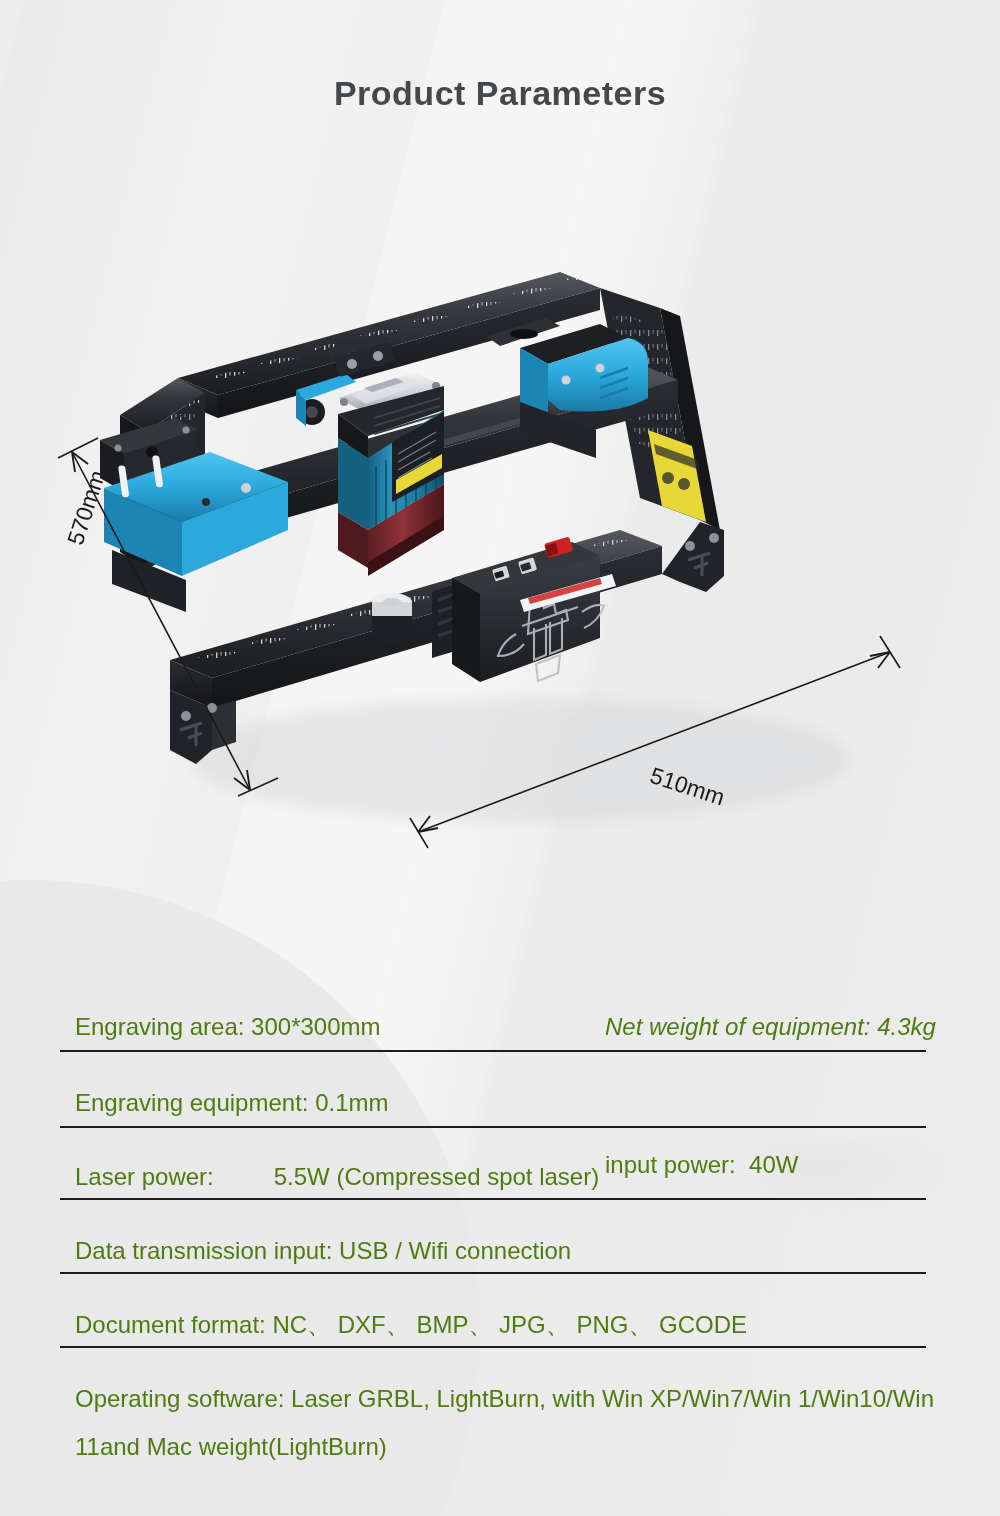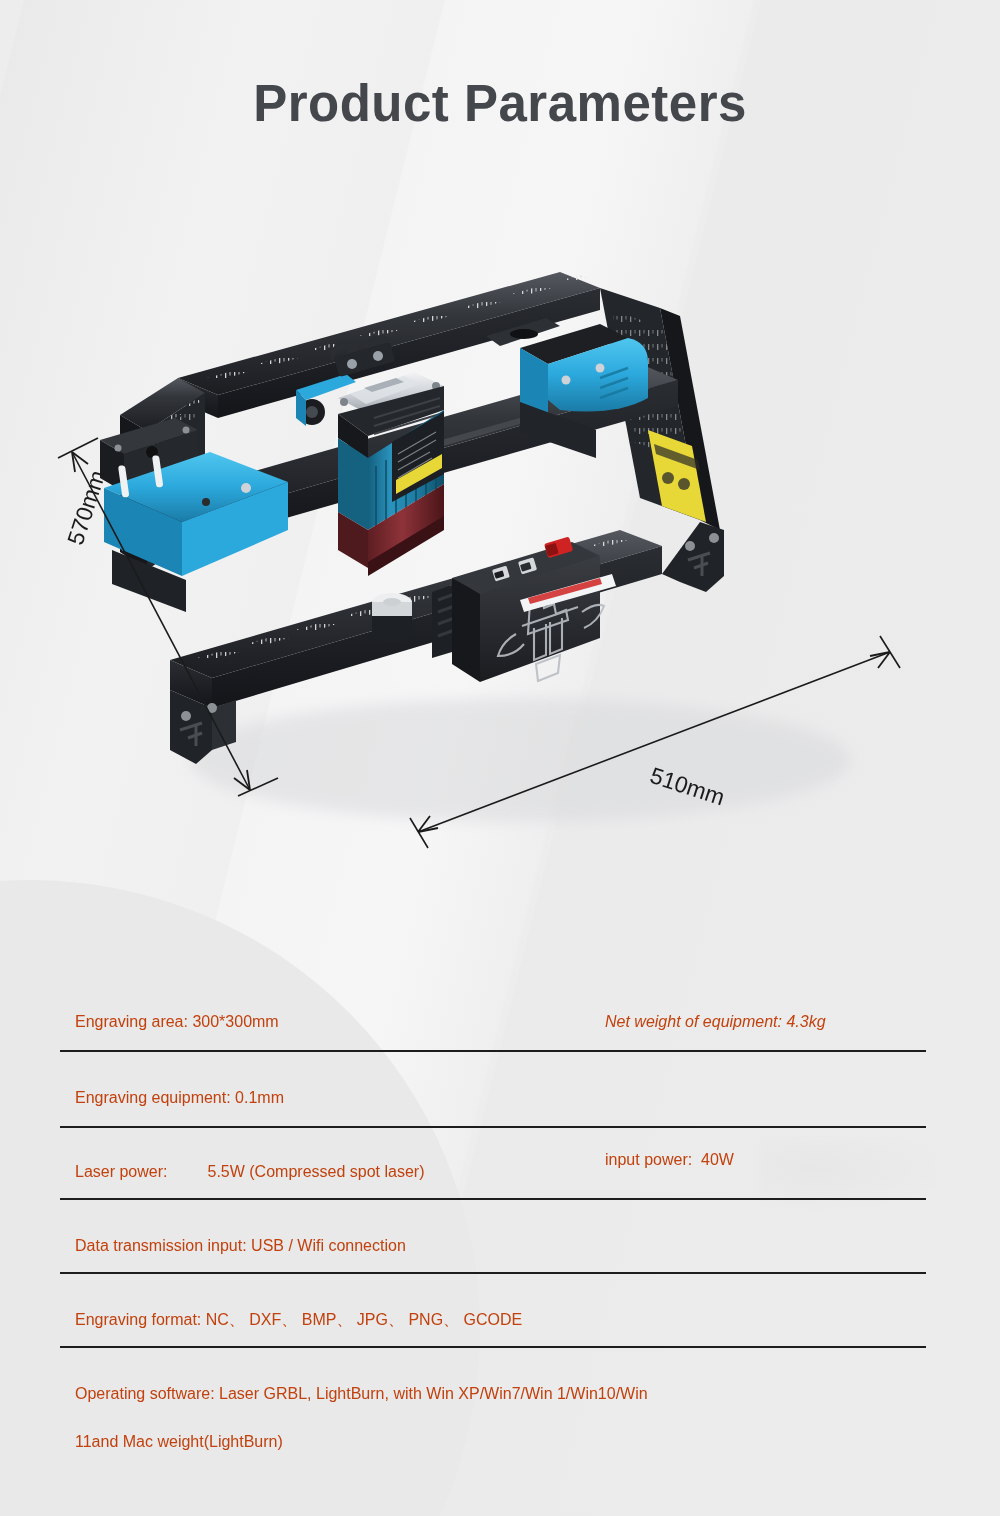--- a/index.html
+++ b/index.html
@@ -22,37 +22,37 @@
            background:linear-gradient(90deg,#ebebec 0%,#ececed 100%);
            transform:rotate(14deg); }
   .blob  { position:absolute; left:-420px; top:880px; width:900px; height:900px;
            border-radius:50%; background:#e9e9ea; }
   .watermark { position:absolute; left:760px; top:1140px; width:190px; height:70px;
            opacity:.30; filter:blur(2.5px);
            background:radial-gradient(ellipse at 30% 40%, #dcdcdd 0%, rgba(237,237,238,0) 70%); }
 
   
   .title { position:absolute; top:74px; left:0; width:1000px; text-align:center;
-           font-size:51px; font-weight:bold; color:#44474c; letter-spacing:.5px; }
+           font-size:34px; font-weight:bold; color:#44474c; letter-spacing:.5px; }
 
   
   .scene { position:absolute; left:0; top:230px; width:1000px; height:660px; }
   .scene svg { display:block; }
 
   
   .dim-label { position:absolute; color:#1b1b1b; font-size:23px; white-space:nowrap;
                font-family:"Liberation Sans", sans-serif; }
   .dim-v { left:62px; top:540px; transform:rotate(-72deg); transform-origin:left top; }
   .dim-h { left:655px; top:762px; transform:rotate(18deg); transform-origin:left top; }
 
   
   .specs { position:absolute; left:0; top:996px; width:1000px; }
   .spec-row { position:relative; width:1000px; }
   .spec-line { position:absolute; left:60px; width:866px; height:2px; background:#1d1d1d; }
-  .cell { position:absolute; font-size:16px; color:#c2410c; white-space:pre;
+  .cell { position:absolute; font-size:24px; color:#4d7c0f; white-space:pre;
           line-height:1.45; }
   .cell-left  { left:75px; }
   .cell-right { left:605px; }
   .cell-wide  { left:75px; }
 </style>
 </head>
 <body>
 
 <div class="bg">
   <div class="band1"></div>
@@ -352,21 +352,21 @@
     <div class="cell" style="top:8px; left:605px;">input power:  40W</div>
     <div class="spec-line" style="top:58px;"></div>
   </div>
 
   <div class="spec-row" style="height:74px;">
     <div class="cell cell-wide" style="top:22px;">Data transmission input: USB / Wifi connection</div>
     <div class="spec-line" style="top:60px;"></div>
   </div>
 
   <div class="spec-row" style="height:74px;">
-    <div class="cell cell-wide" style="top:22px;">Engraving format: NC、 DXF、 BMP、 JPG、 PNG、 GCODE</div>
+    <div class="cell cell-wide" style="top:22px;">Document format: NC、 DXF、 BMP、 JPG、 PNG、 GCODE</div>
     <div class="spec-line" style="top:60px;"></div>
   </div>
 
   <div class="spec-row" style="height:110px;">
     <div class="cell cell-wide" style="top:22px;">Operating software: Laser GRBL, LightBurn, with Win XP/Win7/Win 1/Win10/Win</div>
     <div class="cell cell-wide" style="top:70px;">11and Mac weight(LightBurn)</div>
   </div>
 
 </div>
 

